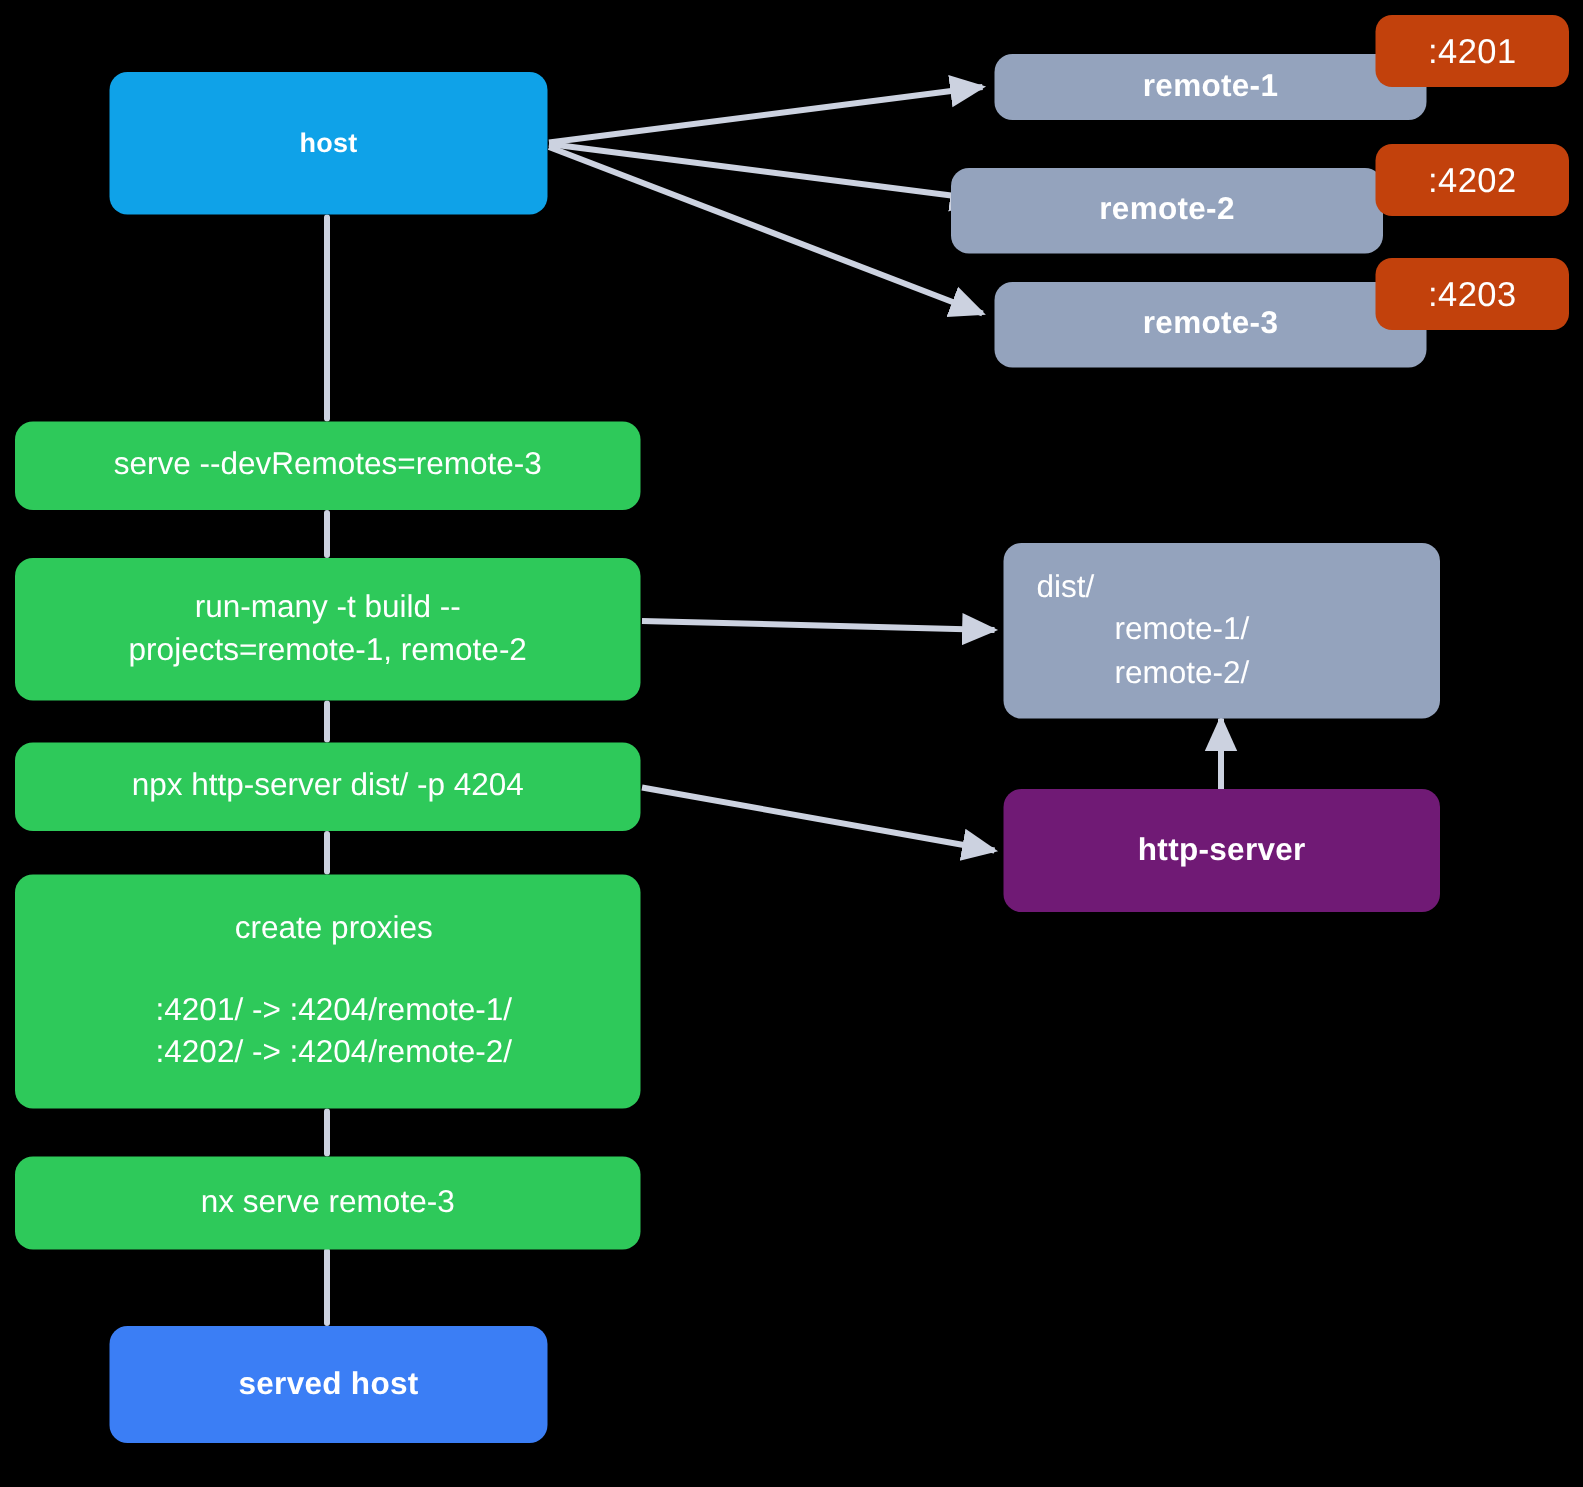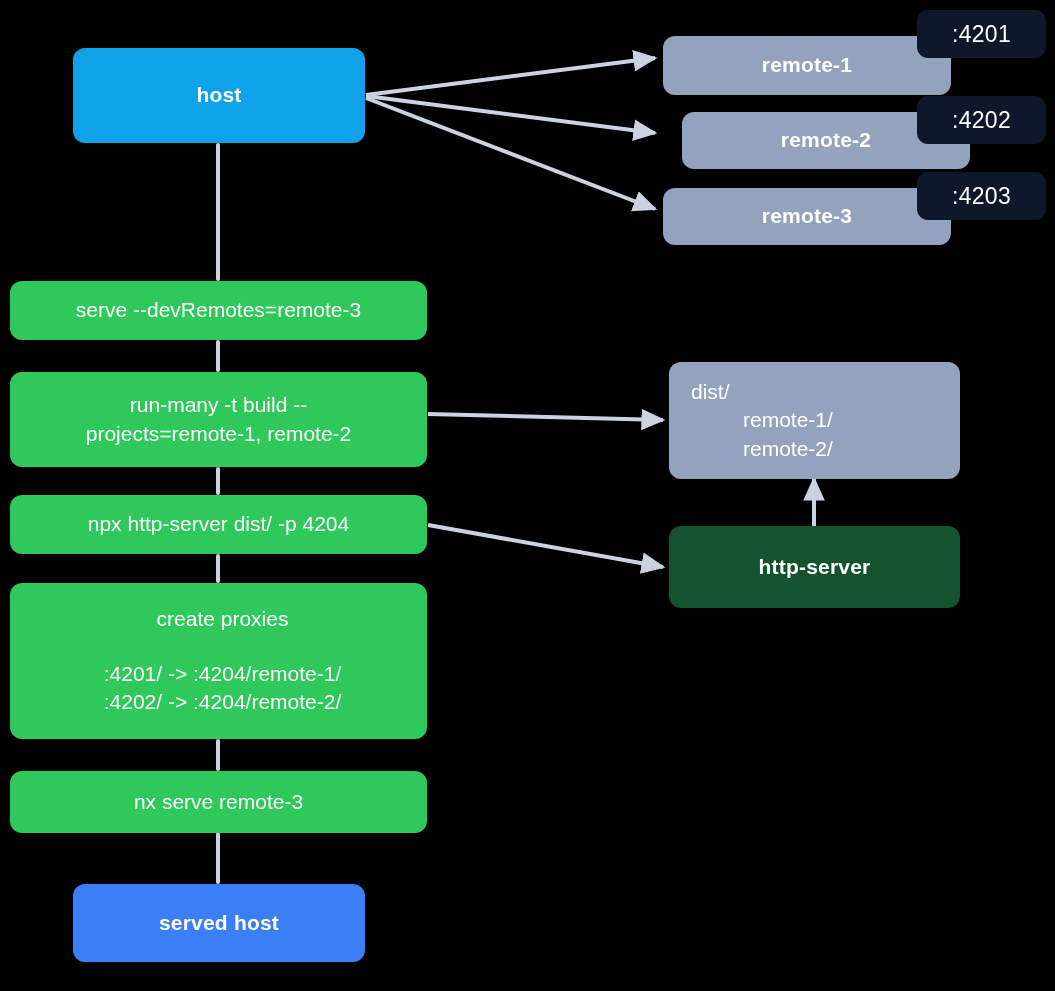--- a/index.html
+++ b/index.html
@@ -28,31 +28,31 @@
     flex-direction: column;
     align-items: center;
     justify-content: center;
     text-align: center;
     color: #ffffff;
     line-height: 1.35;
     padding: 6px 12px;
     white-space: pre-line;
   }
 
-  .node.host        { background: #0fa2e8; font-weight: bold; font-size: 21px; letter-spacing: 0.2px; }
+  .node.host        { background: #0fa2e8; font-weight: bold; font-size: 18px; letter-spacing: 0.2px; }
   .node.servedhost  { background: #3b7ef5; font-weight: bold; font-size: 21px; letter-spacing: 0.2px; }
   .node.remote      { background: #94a3bd; font-weight: bold; font-size: 21px; letter-spacing: 0.2px; }
-  .node.httpserver  { background: #14532d; font-weight: bold; font-size: 21px; letter-spacing: 0.2px; }
+  .node.httpserver  { background: #701a75; font-weight: bold; font-size: 21px; letter-spacing: 0.2px; }
   .node.cmd         { background: #2ec95a; font-weight: normal; font-size: 21px; }
   .node.dist        { background: #94a3bd; font-weight: normal; font-size: 21px; align-items: flex-start; text-align: left; }
 
   .badge {
     position: absolute;
     box-sizing: border-box;
-    background: #0f172a;
+    background: #c2410c;
     color: #ffffff;
     border-radius: 11px;
     font-size: 23px;
     display: flex;
     align-items: center;
     justify-content: center;
     letter-spacing: 0.3px;
   }
 
   .dist-line { display: block; }
@@ -105,28 +105,28 @@
   <div class="vline" style="left:216px; top:340px;  height:32px;"></div>
   <div class="vline" style="left:216px; top:467px;  height:28px;"></div>
   <div class="vline" style="left:216px; top:554px;  height:29px;"></div>
   <div class="vline" style="left:216px; top:739px;  height:32px;"></div>
   <div class="vline" style="left:216px; top:832px; height:52px;"></div>
 
   <div class="node host" style="left:73px; top:48px; width:292px; height:95px;">
     <span>host</span>
   </div>
 
-  <div class="node remote" style="left:663px; top:36px; width:288px; height:59px;">
+  <div class="node remote" style="left:663px; top:36px; width:288px; height:44px;">
     <span>remote-1</span>
   </div>
   <div class="badge" style="left:917px; top:10px; width:129px; height:48px;">
     <span>:4201</span>
   </div>
 
-  <div class="node remote" style="left:682px; top:112px; width:288px; height:57px;">
+  <div class="node remote" style="left:634px; top:112px; width:288px; height:57px;">
     <span>remote-2</span>
   </div>
   <div class="badge" style="left:917px; top:96px; width:129px; height:48px;">
     <span>:4202</span>
   </div>
 
   <div class="node remote" style="left:663px; top:188px; width:288px; height:57px;">
     <span>remote-3</span>
   </div>
   <div class="badge" style="left:917px; top:172px; width:129px; height:48px;">

